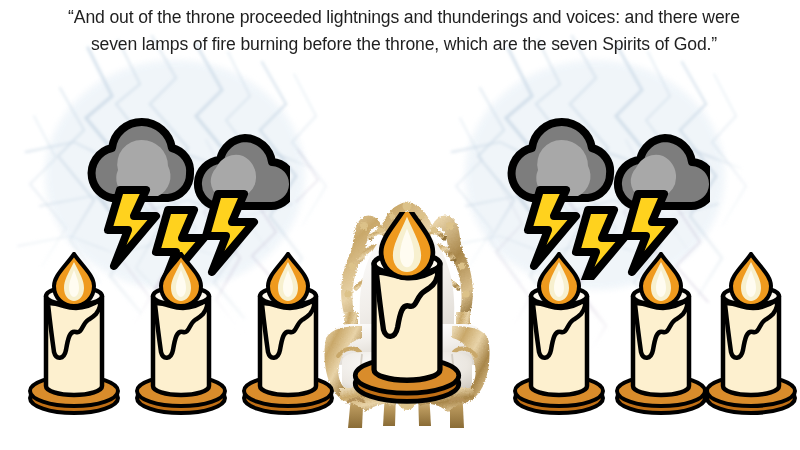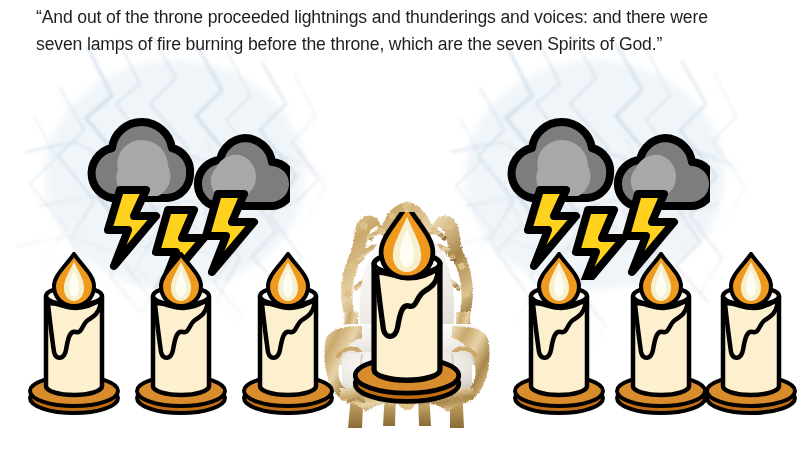--- a/index.html
+++ b/index.html
@@ -20,23 +20,24 @@
   
   .bg-layer {
     position: absolute;
     inset: 0;
     pointer-events: none;
   }
 
   
   #caption {
     position: absolute;
-    left: 36px;
+    left: 44px;
     top: 4px;
     width: 720px;
+    text-align: center;
     font-size: 17.6px;
     line-height: 1.53;
     color: #1f1f1f;
     letter-spacing: -0.15px;
     z-index: 40;
     white-space: pre-line;
   }
 
   
   .storm {

